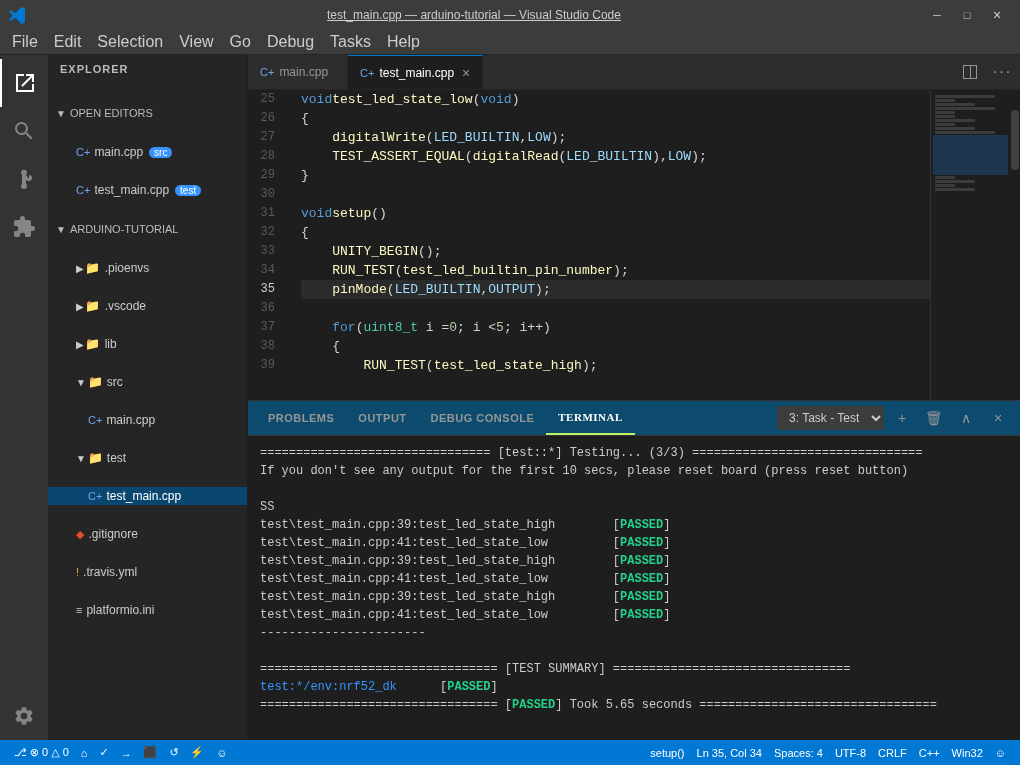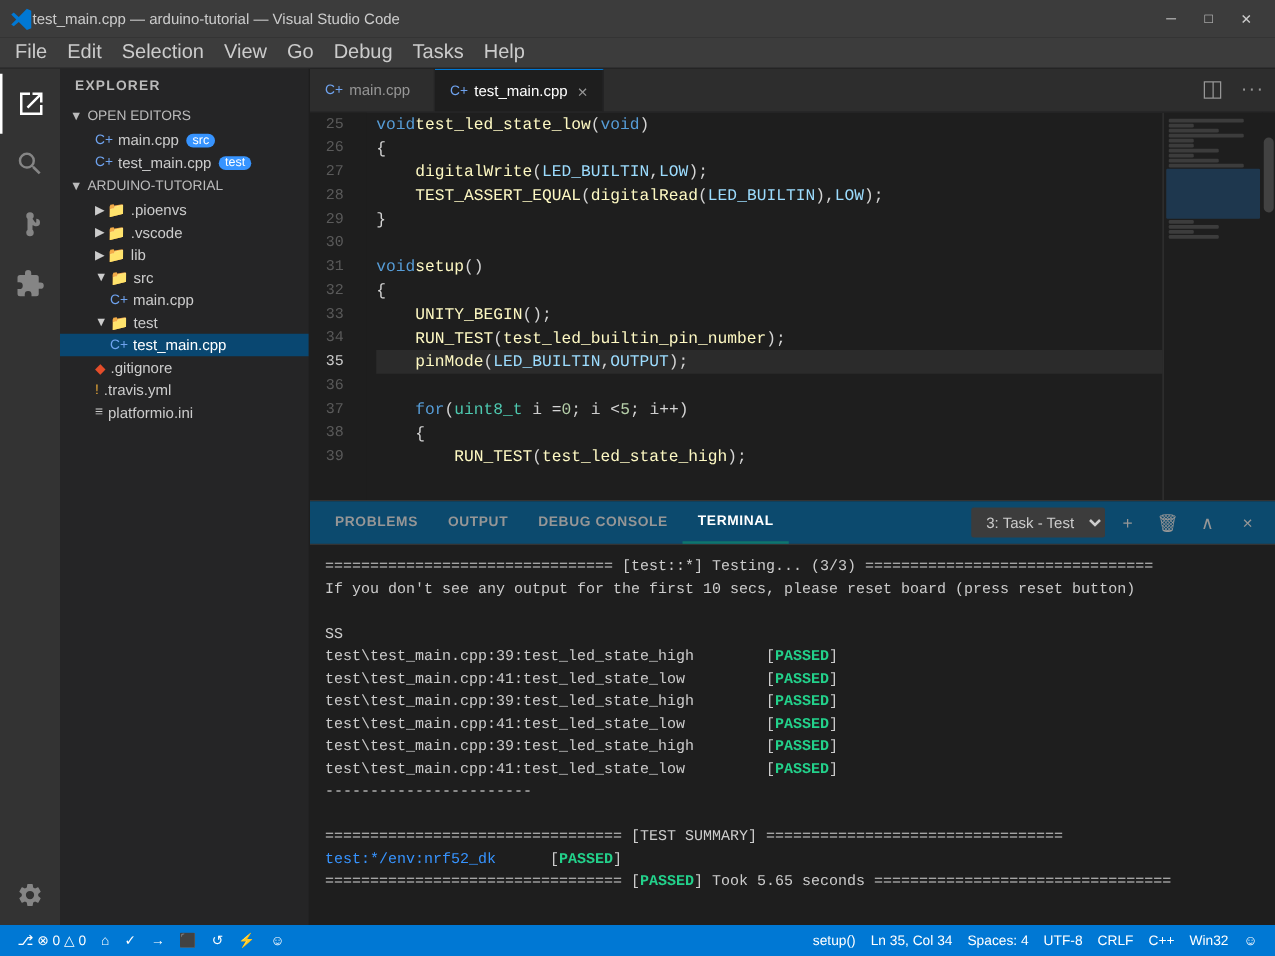--- a/index.html
+++ b/index.html
@@ -9,21 +9,21 @@
     #titlebar {
       background: #3c3c3c;
       height: 30px;
       display: flex;
       align-items: center;
       justify-content: space-between;
       padding: 0 8px;
       color: #cccccc;
       font-size: 12px;
     }
-    #titlebar .title { flex: 1; text-align: left; }
+    #titlebar .title { flex: 1; text-align: center; text-decoration: underline; }
     #titlebar .win-controls { display: flex; gap: 0; }
     #titlebar .win-controls span {
       width: 30px; height: 30px;
       display: flex; align-items: center; justify-content: center;
       cursor: pointer; font-size: 11px;
     }
     
     
     #menubar {
       background: #3c3c3c;
@@ -73,20 +73,21 @@
     .activity-icon.active { color: #ffffff; border-left: 2px solid #ffffff; }
     
     
     #sidebar {
       width: 200px;
       background: #252526;
       display: flex;
       flex-direction: column;
       overflow: hidden;
       border-right: 1px solid #1e1e1e;
+      gap: 20px;
     }
     #sidebar-header {
       padding: 8px 12px;
       font-size: 11px;
       font-weight: 700;
       color: #bbbbbb;
       letter-spacing: 1px;
       text-transform: uppercase;
     }
     .sidebar-section-header {
@@ -259,21 +260,22 @@
       align-items: center;
       cursor: pointer;
       font-size: 11px;
       color: #969696;
       text-transform: uppercase;
       letter-spacing: 0.5px;
       font-weight: 600;
     }
     .panel-tab.active {
       color: #ffffff;
-      border-bottom: 2px solid #0f766e;
+      border-bottom: 2px solid #bef264;
+      font-family: Liberation Serif, serif;
     }
     #panel-actions {
       margin-left: auto;
       display: flex;
       align-items: center;
       gap: 4px;
     }
     .panel-action-btn {
       width: 28px; height: 28px;
       display: flex; align-items: center; justify-content: center;

